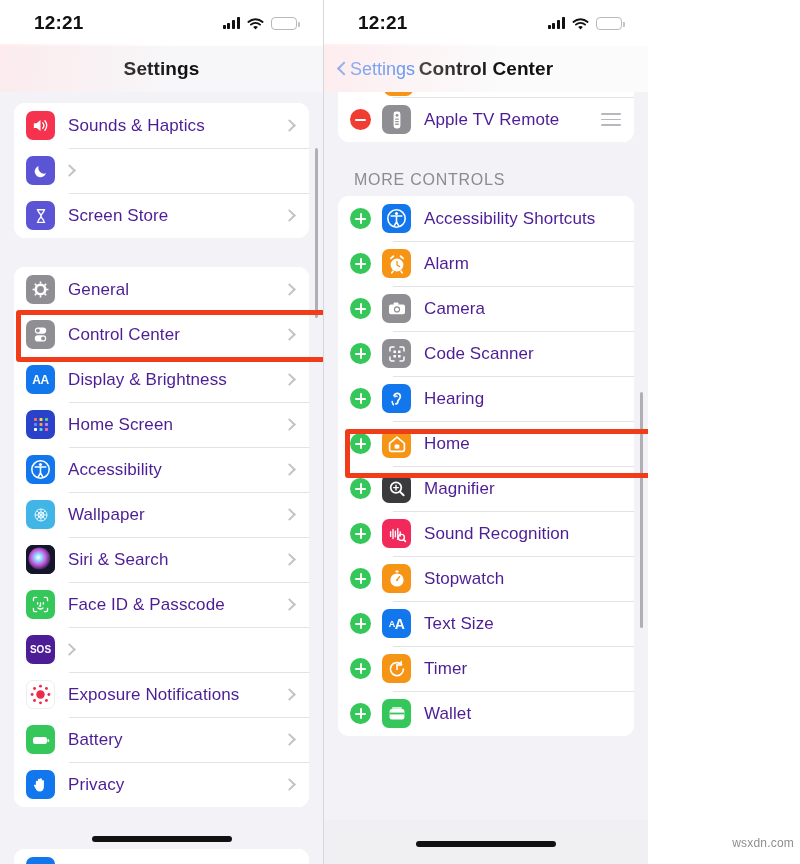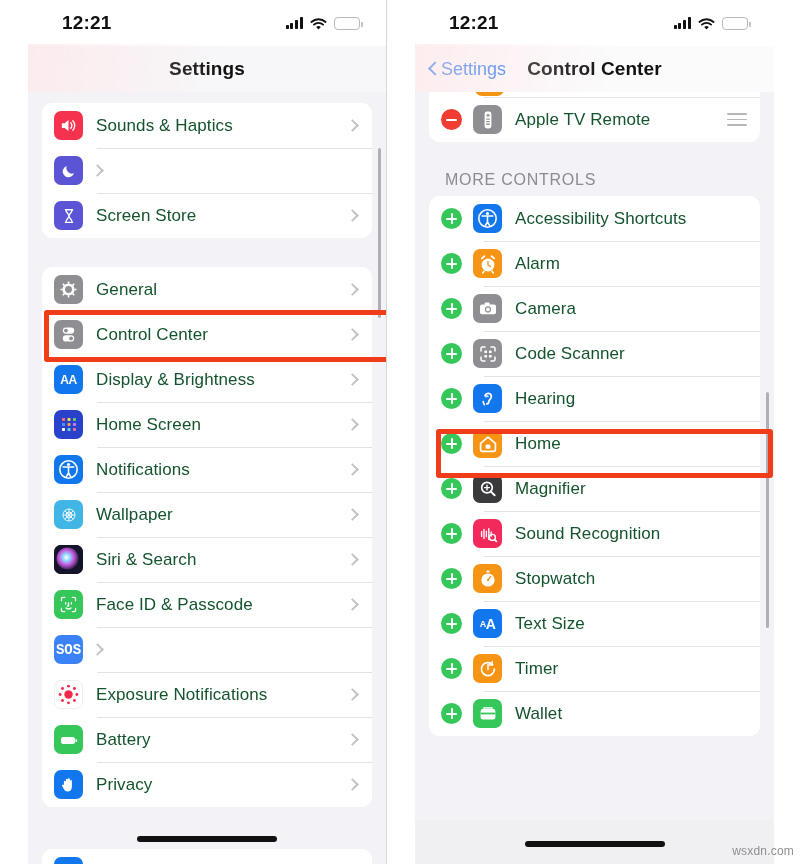--- a/index.html
+++ b/index.html
@@ -6,24 +6,23 @@
   html, body {
     width: 800px; height: 864px;
     background: #ffffff;
     font-family: "Liberation Sans", sans-serif;
     overflow: hidden;
   }
   .screens { position: relative; width: 800px; height: 864px; display: flex; }
 
   .phone {
     position: relative;
-    width: 359px; height: 864px;
+    width: 324px; height: 864px;
     background: #f2f2f7;
     overflow: hidden;
-    margin-left: 28px;
   }
   .phone.left  { border-right: 1px solid #d8d8dc; }
   .phone.right { background: #f2f2f7; }
 
   
   .statusbar {
     position: relative;
     height: 46px;
     background: #ffffff;
     display: flex;
@@ -132,21 +131,21 @@
   .row + .row::before {
     content: "";
     position: absolute;
     left: 55px; right: 0; top: 0;
     height: 1px;
     background: #e3e3e6;
   }
   .row.no-sep::before { display: none; }
   .label {
     font-size: 17px;
-    color: #14532d;
+    color: #4c1d95;
     flex: 1;
     white-space: nowrap;
     letter-spacing: .1px;
   }
   .chev {
     width: 8px; height: 13px; position: relative; flex: none;
   }
   .chev::before {
     content: ""; position: absolute; right: 2px; top: 2px;
     width: 7px; height: 7px;
@@ -225,21 +224,21 @@
   }
   .bottombar {
     position: absolute;
     left: 0; bottom: 0; width: 100%; height: 44px;
     background: #f0f0f3;
     z-index: 20;
   }
 
   .watermark {
     position: absolute;
-    right: 6px; bottom: 6px;
+    right: 6px; bottom: 14px;
     font-size: 12px;
     color: #8e8e93;
     z-index: 60;
     letter-spacing: .2px;
   }
 </style>
 </head>
 <body>
 
 <div class="screens">
@@ -360,21 +359,21 @@
           <span class="chev"></span>
         </div>
         <div class="row">
           <span class="ic" style="background:#1277ec">
             <svg width="23" height="23" viewBox="0 0 22 22">
                 <circle cx="11" cy="11" r="8.3" fill="none" stroke="#fff" stroke-width="1.5"></circle>
                 <circle cx="11" cy="6.2" r="1.5" fill="#fff"></circle>
                 <path d="M5.9 8.6h10.2M11 9.2v5M11 14.2l-2.3 4.2M11 14.2l2.3 4.2" stroke="#fff" stroke-width="1.5" fill="none" stroke-linecap="round"></path>
               </svg>
           </span>
-          <span class="label">Notifications</span>
+          <span class="label">Accessibility</span>
           <span class="chev"></span>
         </div>
         <div class="row">
           <span class="ic" style="background:#41b6e6">
             <svg width="22" height="22" viewBox="0 0 22 22">
                 <g stroke="#fff" stroke-width=".9" fill="none" opacity=".95">
               <circle cx="11" cy="11" r="3"></circle>
                   <circle cx="11" cy="11" r="6"></circle>
               <path d="M11 5v12M5 11h12M6.8 6.8l8.4 8.4M15.2 6.8l-8.4 8.4"></path>
             </g>
@@ -407,21 +406,21 @@
                 <g stroke="#fff" stroke-width="1.4" fill="none" stroke-linecap="round">
               <path d="M3.6 7V5.2a1.6 1.6 0 0 1 1.6-1.6H7M15 3.6h1.8a1.6 1.6 0 0 1 1.6 1.6V7M18.4 15v1.8a1.6 1.6 0 0 1-1.6 1.6H15M7 18.4H5.2a1.6 1.6 0 0 1-1.6-1.6V15"></path>
               <path d="M8 9v1.6M14 9v1.6M11 9.4v3.2h-1M8.4 14.6c1.5 1.3 3.7 1.3 5.2 0"></path>
             </g>
               </svg>
           </span>
           <span class="label">Face ID &amp; Passcode</span>
           <span class="chev"></span>
         </div>
         <div class="row">
-          <span class="ic" style="background:#3b82f6;font-size:14px;font-family:Liberation Mono, monospace;">SOS</span>
+          <span class="ic" style="background:#4c1d95;font-size:10px;">SOS</span>
           <span class="chev"></span>
         </div>
         <div class="row">
           <span class="ic" style="background:#ffffff;border:1px solid #eee">
             <svg width="25" height="25" viewBox="0 0 26 26">
                 <circle cx="13" cy="13" r="4.4" fill="#f0284a"></circle>
                 <g fill="#f0284a">
               <circle cx="13" cy="4.3" r="1.5"></circle>
                   <circle cx="19.2" cy="6.8" r="1.5"></circle>
                   <circle cx="21.7" cy="13" r="1.5"></circle>

